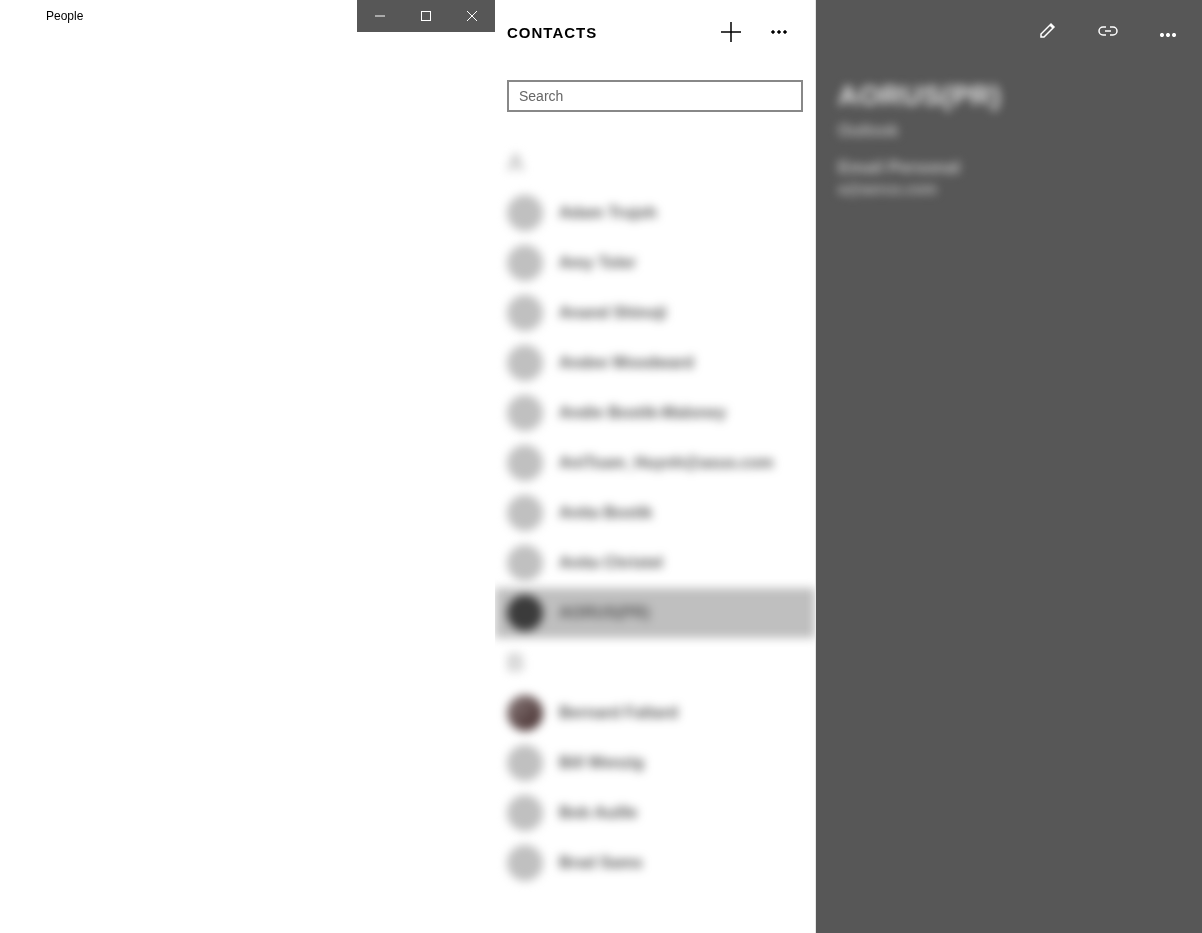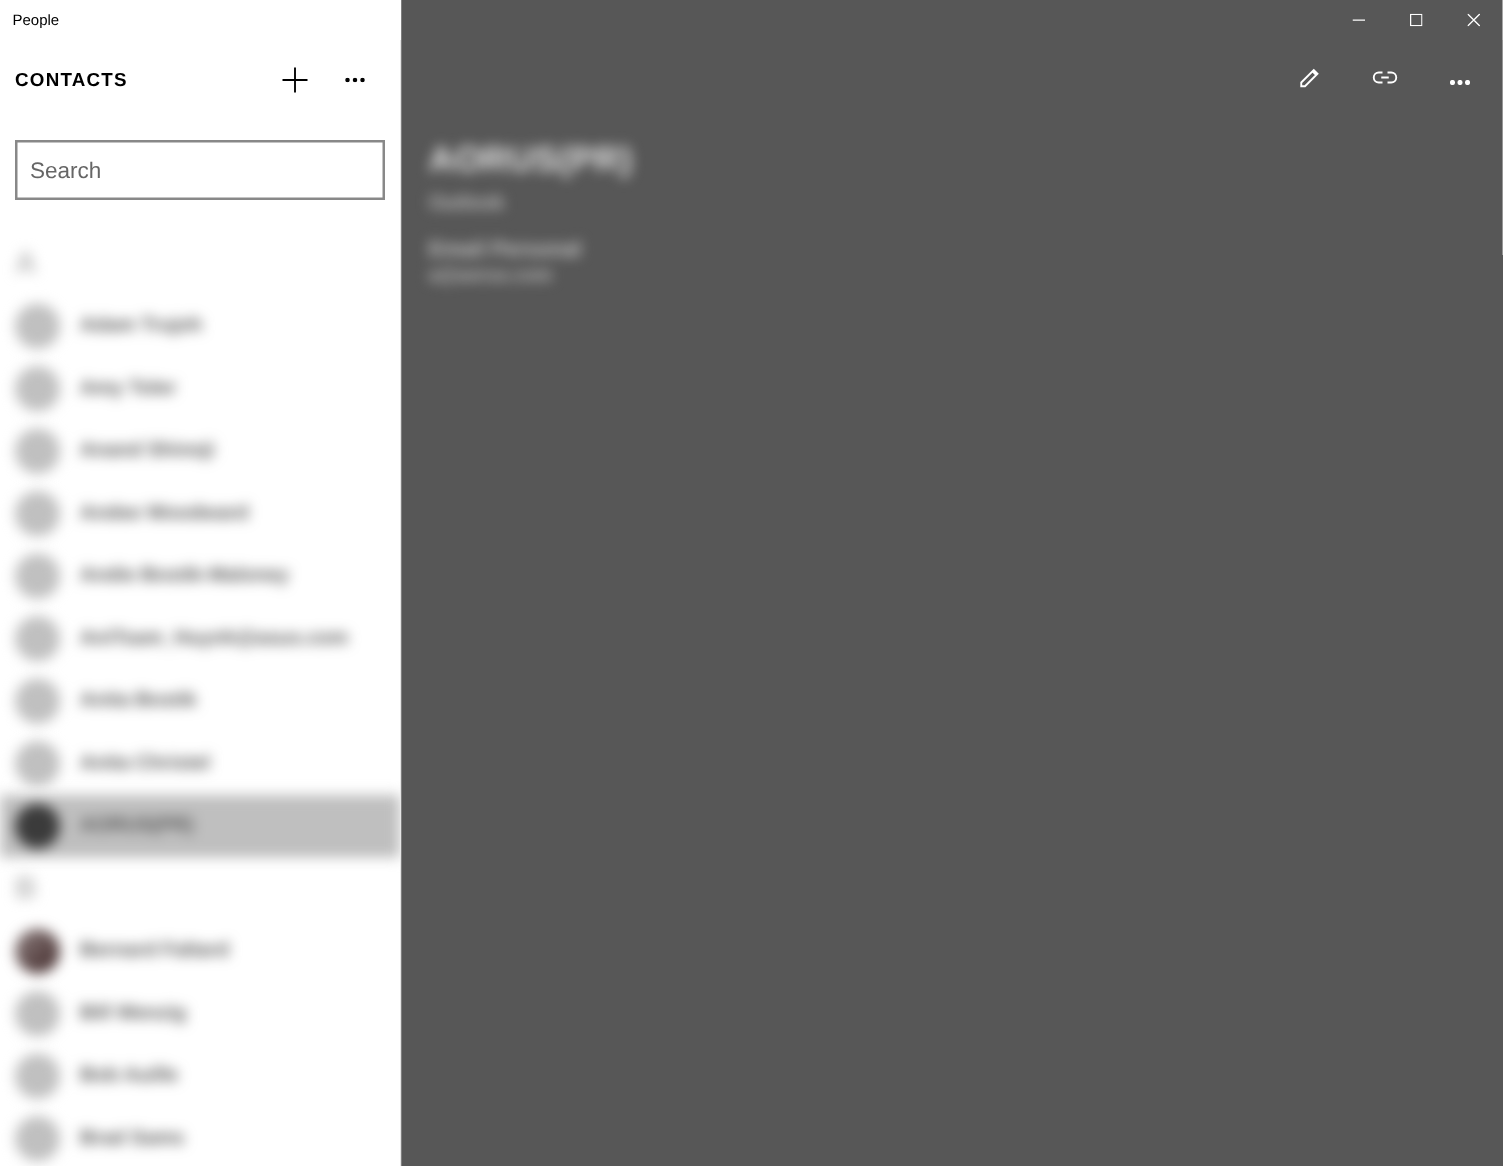--- a/index.html
+++ b/index.html
@@ -1,37 +1,37 @@
 <!DOCTYPE html>
 <html><head>
 <meta charset="utf-8">
 <style>
   * { margin: 0; padding: 0; box-sizing: border-box; font-family: "Segoe UI", Arial, sans-serif; }
   body { width: 1202px; height: 933px; overflow: hidden; background: #fff; }
-  .window { display: flex; flex-direction: column; width: 100%; height: 100%; }
+  .window { display: flex; width: 100%; height: 100%; padding-left: 36px; }
 
   
   .titlebar { display: flex; height: 32px; background: #fff; }
   .title-left { flex: 0 0 321px; display: flex; align-items: center; padding-left: 10px; font-size: 12px; color: #000; }
   .title-right { flex: 1; display: flex; justify-content: flex-end; background: #575757; }
   .win-btn { width: 46px; height: 32px; display: flex; align-items: center; justify-content: center; color: #fff; cursor: pointer; }
   .win-btn svg { width: 10px; height: 10px; stroke: #fff; stroke-width: 1; fill: none; }
 
   
   .body { flex: 1; display: flex; min-height: 0; }
 
   
   .sidebar { width: 321px; background: #fff; display: flex; flex-direction: column; border-right: 1px solid #e5e5e5; gap: 16px; }
   .sidebar-header { display: flex; align-items: center; height: 64px; padding: 0 12px; }
   .contacts-title { font-size: 15px; font-weight: 700; letter-spacing: 1px; color: #000; flex: 1; }
   .sidebar-btn { width: 48px; height: 48px; display: flex; align-items: center; justify-content: center; cursor: pointer; }
   .sidebar-btn svg { stroke: #000; fill: none; }
 
   .search-wrap { padding: 0 12px 10px 12px; }
-  .search-box { width: 100%; height: 48px; border: 2px solid #888; padding: 0 10px; font-size: 18px; color: #555; background: #fff; }
+  .search-box { width: 100%; height: 32px; border: 2px solid #888; padding: 0 10px; font-size: 14px; color: #555; background: #fff; }
   .search-box::placeholder { color: #666; }
 
   .showing-row { padding: 4px 12px 12px 12px; font-size: 14px; color: #000; }
 
   .contact-list { flex: 1; overflow: hidden; }
 
   .letter-header { height: 50px; display: flex; align-items: center; padding: 0 12px; font-size: 24px; font-weight: 600; color: #b9b9b9; filter: blur(5px); cursor: pointer; }
   .letter-header .letter { height: 28px; display: flex; align-items: center; }
 
   .contact-item { height: 50px; display: flex; align-items: center; padding: 0 12px; cursor: pointer; gap: 16px; filter: blur(5px); }

